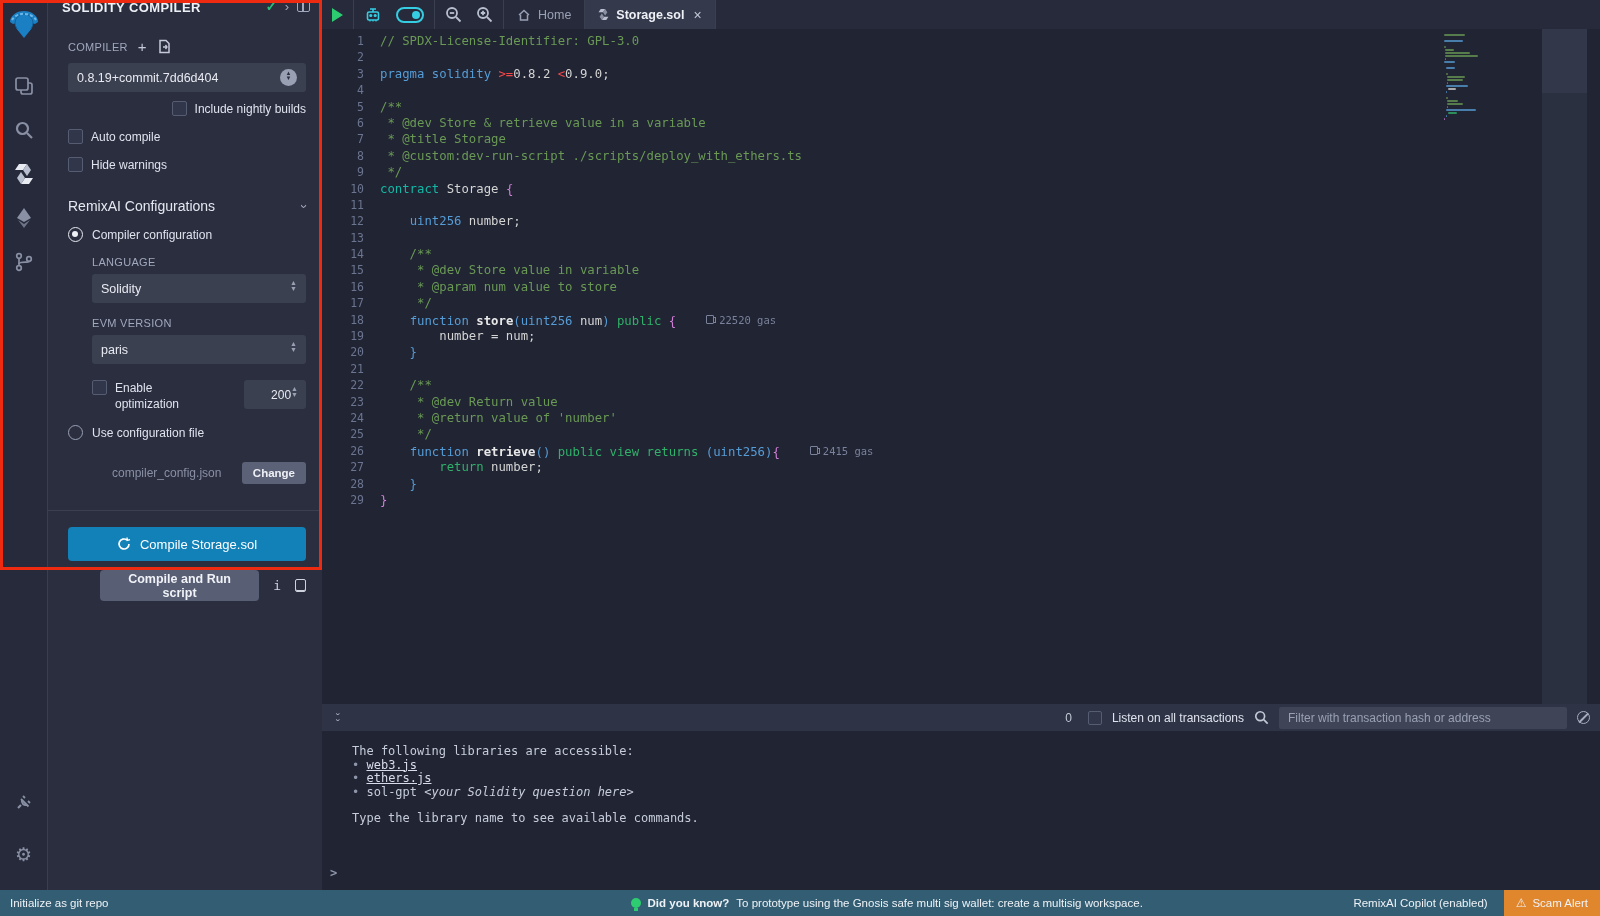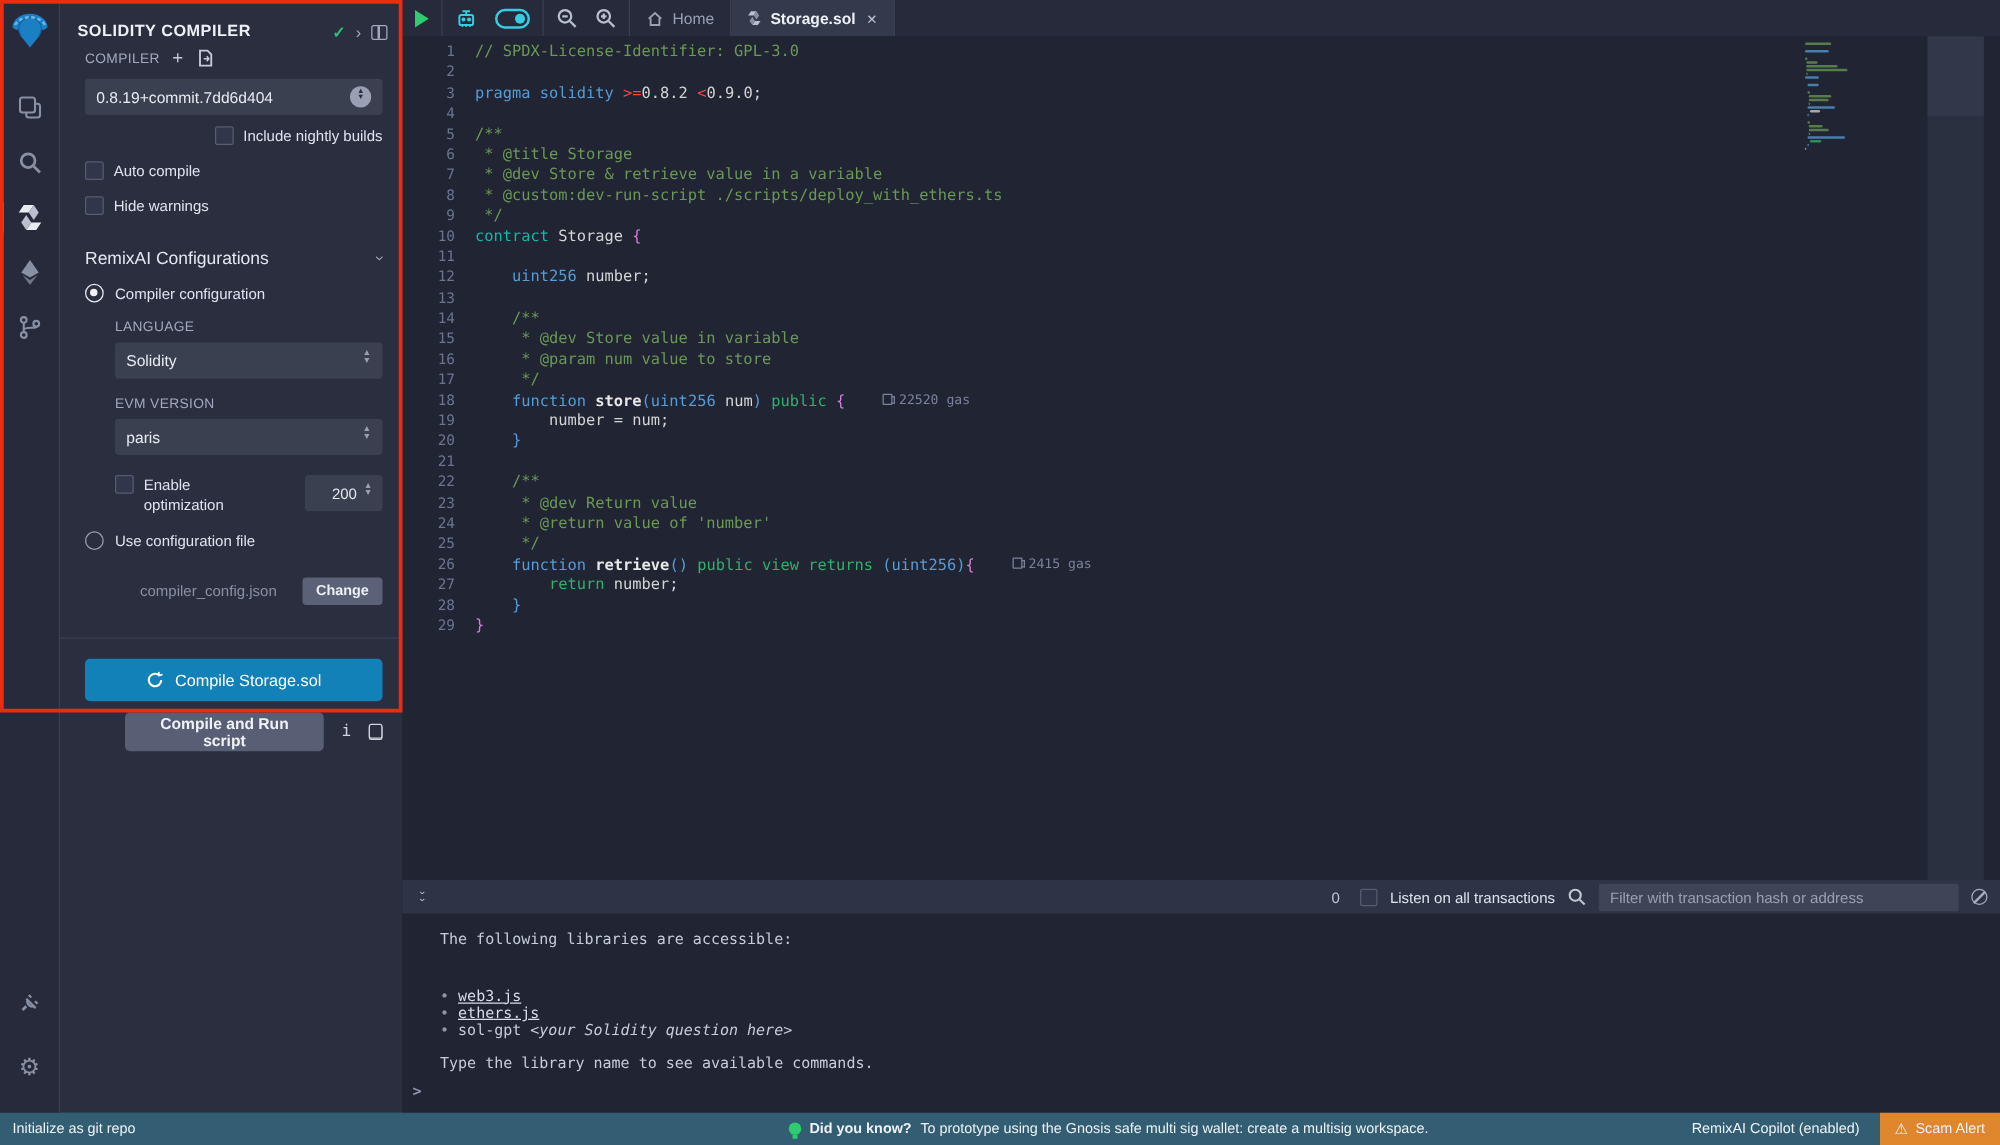--- a/index.html
+++ b/index.html
@@ -15,21 +15,21 @@
   .ib-item { width:48px; height:44px; display:flex; align-items:center; justify-content:center;
     color:#8a90a4; position:relative; cursor:pointer; }
   .ib-item.active { color:#e8eaf2; }
   .ib-item.active::before { content:""; position:absolute; left:0; top:8px; bottom:8px; width:3px;
     background:#35c3dd; border-radius:0 3px 3px 0; }
   .ib-bottom { margin-top:auto; margin-bottom:14px; display:flex; flex-direction:column; align-items:center; gap:8px; }
   .gear-glyph { font-size:19px; color:#8a90a4; line-height:1; }
 
   
   .sidepanel { width:274px; background:#2a2e3f; display:flex; flex-direction:column; font-size:12px; color:#dfe3ee; }
-  .sp-header { height:32px; display:flex; align-items:flex-end; padding:0 12px 0 14px; gap:8px; }
+  .sp-header { height:32px; display:flex; align-items:flex-start; padding:0 12px 0 14px; gap:8px; }
   .sp-title { font-size:13px; font-weight:bold; letter-spacing:.4px; color:#eef0f6; flex:1; }
   .sp-hicon { color:#a2a8bd; font-size:13px; line-height:1; cursor:pointer; }
   .check-glyph { color:#27c07a; font-weight:bold; font-size:13px; }
   .panel-split { width:13px; height:12px; border:1.5px solid #a2a8bd; border-radius:2px; position:relative; }
   .panel-split::after { content:""; position:absolute; left:4px; top:0; bottom:0; width:1.5px; background:#a2a8bd; }
 
   .sp-body { flex:1; padding:2px 16px 0 20px; overflow:hidden; }
   .small-label { font-size:11px; color:#a2a8bd; letter-spacing:.3px; }
   .row { display:flex; align-items:center; }
   .compiler-label-row { gap:10px; margin:4px 0 8px 0; }
@@ -59,21 +59,21 @@
     border-radius:50%; background:#eef0f6; }
 
   .indent { margin-left:24px; }
   .lang-label { margin-top:14px; }
   .sel-mt { margin-top:6px; }
   .opt-row { margin-top:16px; justify-content:space-between; align-items:flex-start;gap:40px; }
   .opt-left { display:flex; gap:8px; align-items:flex-start; cursor:pointer; width:120px; }
   .opt-left span { line-height:1.35; }
   .runs-input { width:66px; height:29px; background:#3a4050; border-radius:3px; display:flex;
     align-items:center; padding:0 8px; color:#e8eaf2; }
-  .runs-input .val { flex:1; text-align:left; padding-left:14px; }
+  .runs-input .val { flex:1; text-align:right; padding-left:14px; }
 
   .cfgfile-row { margin-top:22px; justify-content:space-between; }
   .cfg-name { color:#8a90a4; font-size:12px;margin-left:20px; }
   .change-btn { background:#5b6176; color:#eef0f6; font-weight:bold; font-size:11.5px;
     padding:5px 11px; border-radius:3px; border:none; cursor:pointer; }
 
   .sp-divider { height:1px; background:#3a3f52; margin:26px -16px 0 -20px; }
   .compile-btn { margin-top:16px; width:100%; height:34px; background:#1181b8; border:none; border-radius:4px;
     color:#fff; font-size:13px; display:flex; align-items:center; justify-content:center; gap:9px; cursor:pointer;
     font-family:"Liberation Sans",sans-serif; }
@@ -123,21 +123,21 @@
   .filter-input { width:288px; height:22px; background:#3f4556; border:none; border-radius:2px;
     color:#cfd3de; font-size:12px; padding:0 9px; font-family:"Liberation Sans",sans-serif; }
   .filter-input::placeholder { color:#9aa0b4; }
   .block-ico { width:13px; height:13px; border:1.6px solid #a7adc0; border-radius:50%; position:relative; cursor:pointer; }
   .block-ico::after { content:""; position:absolute; left:-1px; top:4.5px; width:13px; height:1.6px;
     background:#a7adc0; transform:rotate(-45deg); }
 
   .term-body { height:159px; background:#202433; font-family:"DejaVu Sans Mono",monospace; font-size:12px;
     color:#c6ccdb; padding:14px 0 0 30px; position:relative; flex:none; }
   .tline { line-height:13.5px; }
-  .tul { list-style:none;margin-top:32px; }
+  .tul { list-style:none; }
   .tul li { line-height:13.5px; }
   .tul li::before { content:"• "; color:#8f96ab; margin-left:-12px; }
   .tlink { color:#d8dcea; text-decoration:underline; cursor:pointer; }
   .thint { margin-top:13px; }
   .tprompt { position:absolute; bottom:10px; left:8px; color:#8f96ab; font-weight:bold; }
 
   
   .statusbar { height:26px; background:#335d72; display:flex; align-items:center; font-size:11.5px; color:#eef2f7; flex:none; }
   .sb-left { padding-left:10px; width:420px; }
   .sb-center { flex:1; display:flex; align-items:center; justify-content:center; gap:7px; }
@@ -434,22 +434,22 @@
             <div class="ln">27</div>
             <div class="ln">28</div>
             <div class="ln">29</div>
           </div>
         <div class="codepane" id="code-lines">
             <div class="cl"><span style="color: rgb(106, 153, 85);">// SPDX-License-Identifier: GPL-3.0</span></div>
             <div class="cl"></div>
             <div class="cl"><span style="color: rgb(86, 156, 214);">pragma solidity </span><span style="color: rgb(244, 71, 71);">&gt;=</span><span style="color: rgb(212, 212, 212);">0.8.2 </span><span style="color: rgb(244, 71, 71);">&lt;</span><span style="color: rgb(212, 212, 212);">0.9.0;</span></div>
             <div class="cl"></div>
             <div class="cl"><span style="color: rgb(106, 153, 85);">/**</span></div>
+            <div class="cl"><span style="color: rgb(106, 153, 85);"> * @dev Store &amp; retrieve value in a variable</span></div>
             <div class="cl"><span style="color: rgb(106, 153, 85);"> * @title Storage</span></div>
-            <div class="cl"><span style="color: rgb(106, 153, 85);"> * @dev Store &amp; retrieve value in a variable</span></div>
             <div class="cl"><span style="color: rgb(106, 153, 85);"> * @custom:dev-run-script ./scripts/deploy_with_ethers.ts</span></div>
             <div class="cl"><span style="color: rgb(106, 153, 85);"> */</span></div>
             <div class="cl"><span style="color: #14b8a6;">contract</span><span style="color: rgb(212, 212, 212);"> Storage </span><span style="color: rgb(210, 127, 216);">{</span></div>
             <div class="cl"></div>
             <div class="cl"><span style="color: rgb(212, 212, 212);">    </span><span style="color: rgb(86, 156, 214);">uint256</span><span style="color: rgb(212, 212, 212);"> number;</span></div>
             <div class="cl"></div>
             <div class="cl"><span style="color: rgb(106, 153, 85);">    /**</span></div>
             <div class="cl"><span style="color: rgb(106, 153, 85);">     * @dev Store value in variable</span></div>
             <div class="cl"><span style="color: rgb(106, 153, 85);">     * @param num value to store</span></div>
             <div class="cl"><span style="color: rgb(106, 153, 85);">     */</span></div>

